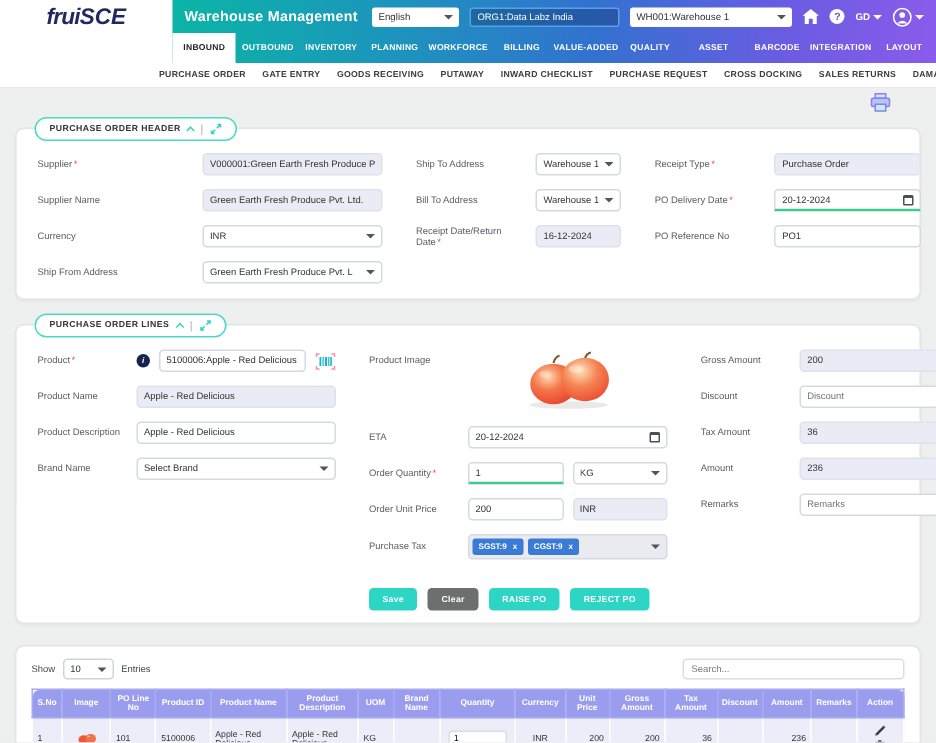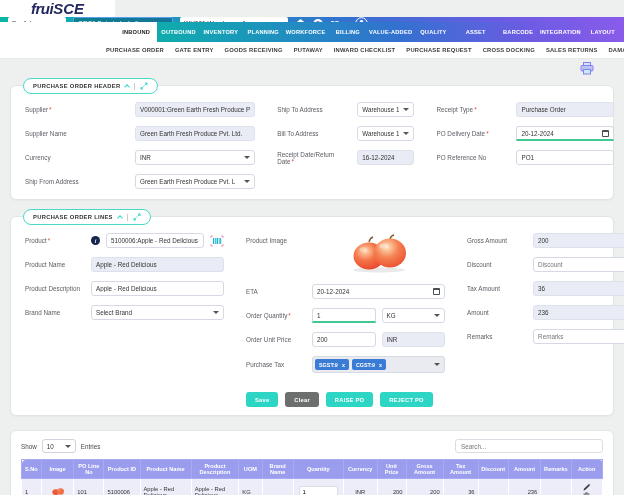--- a/index.html
+++ b/index.html
@@ -1,20 +1,20 @@
 <!DOCTYPE html>
 <html><head>
 <meta charset="utf-8">
 <style>
   * { margin:0; padding:0; box-sizing:border-box; font-family:"Liberation Sans", sans-serif; }
   html,body { background:#e9ebea; }
   .page { position:relative; width:624px; height:495px; background:#eef0ef; overflow:hidden; }
 
   
-  .topbar { display:flex; height:22px;flex-direction:column; }
+  .topbar { display:flex; height:22px; }
   .logo-box { width:115px; background:#fff; display:flex; align-items:center; justify-content:center; }
   .logo { font-size:15px; font-weight:bold; font-style:italic; color:#23295f; letter-spacing:-0.5px; }
   .logo .sce { letter-spacing:0; }
   .topbar-right { flex:1; background:linear-gradient(90deg,#0ab5a6 0%,#1d93bd 30%,#3272cf 55%,#6a5ce2 80%,#8a5beb 100%); display:flex; align-items:center; padding:0 8px 0 8px; gap:7px; }
   .app-title { color:#fff; font-size:9.5px; font-weight:bold; margin-right:auto; letter-spacing:.2px; }
   .mini-select { background:#fff; border-radius:2px; height:13px; font-size:6.5px; color:#333; display:flex; align-items:center; justify-content:space-between; padding:0 4px; gap:4px; }
   .w-lang { width:58px; } .w-wh { width:108px; }
   .org-input { background:rgba(8,25,70,.28); border:1px solid #5aa0e8; border-radius:2px; height:13px; width:100px; color:#fff; font-size:6.3px; display:flex; align-items:center; padding:0 4px; white-space:nowrap; overflow:hidden; }
   .caret { width:0; height:0; border-left:3px solid transparent; border-right:3px solid transparent; border-top:3.5px solid #555; flex-shrink:0; }
   .caret.white { border-top-color:#fff; }
@@ -102,20 +102,21 @@
 </head>
 <body>
 
 <div class="page">
 
   <div class="topbar">
     <div class="logo-box">
       <span class="logo"><span>frui</span><span class="sce">SCE</span></span>
     </div>
     <div class="topbar-right">
+      <span class="app-title">Warehouse Management</span>
       <div class="mini-select w-lang">
         <span class="sel-txt">English</span>
         <span class="caret"></span>
       </div>
       <div class="org-input">
         <span>ORG1:Data Labz India</span>
       </div>
       <div class="mini-select w-wh">
         <span class="sel-txt">WH001:Warehouse 1</span>
         <span class="caret"></span>

